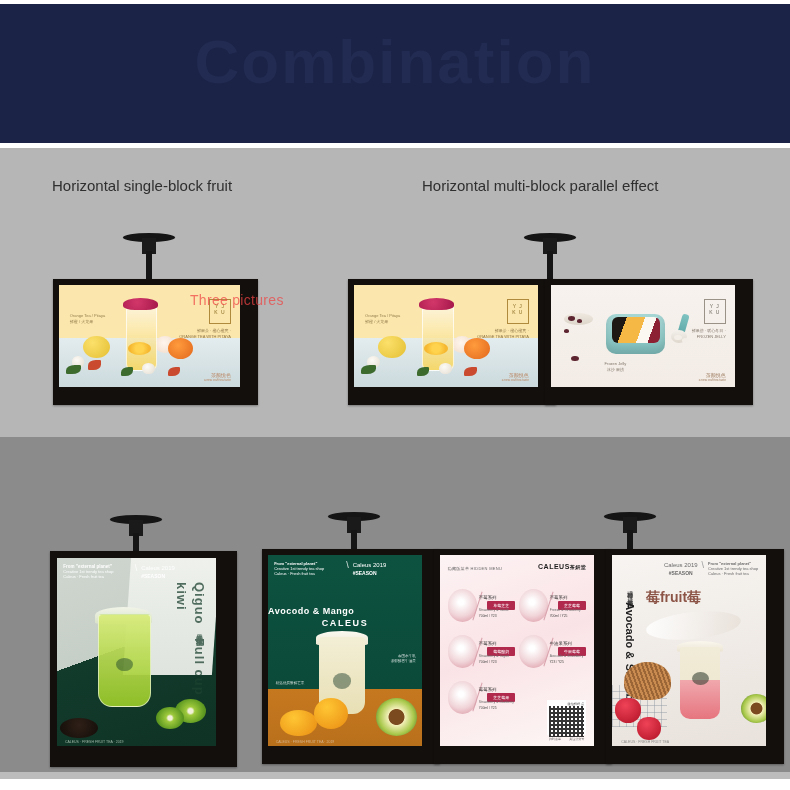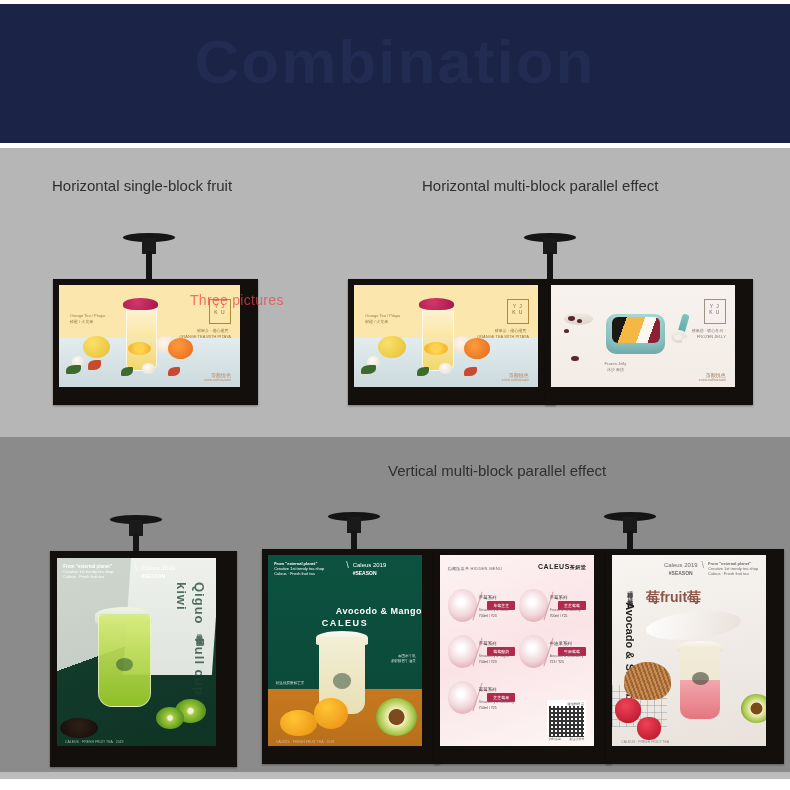--- a/index.html
+++ b/index.html
@@ -106,21 +106,21 @@
   .ad-kiwi .foot{position:absolute;left:5%;bottom:1%;color:#9fb8a8;font-size:3.5px;}
 
   
   .ad-avo{position:absolute;inset:0;background:linear-gradient(180deg,#0d5240 0%,#0b4a39 70%,#c6781f 70%,#b9701b 100%);}
   .ad-avo .hdr{position:absolute;left:4%;top:3%;width:92%;display:flex;gap:4px;}
   .ad-avo .hdr-l{color:#ffffff;font-size:4px;line-height:5px;width:48%;}
   .ad-avo .hdr-sl{color:#ffffff;font-size:9px;line-height:9px;opacity:.85;}
   .ad-avo .hdr-r{color:#ffffff;font-size:6px;line-height:8px;}
   .ad-avo .cn{position:absolute;left:0;top:16%;width:100%;text-align:center;color:#ffffff;
       font-size:15px;letter-spacing:9px;font-weight:700;text-indent:9px;}
-  .ad-avo .en{position:absolute;left:0;top:26.5%;width:100%;text-align:right;color:#ffffff;
+  .ad-avo .en{position:absolute;left:0;top:26.5%;width:100%;text-align:left;color:#ffffff;
       font-size:9px;font-weight:700;letter-spacing:.5px;}
   .ad-avo .bn{position:absolute;left:0;top:33%;width:100%;text-align:center;color:#ffffff;
       font-size:9px;font-weight:700;letter-spacing:1.6px;}
   .ad-avo .cup{position:absolute;left:33%;top:43%;width:30%;height:40%;border-radius:4px 4px 12px 12px;
       background:linear-gradient(180deg,#f3efd6,#e8dfb4);}
   .ad-avo .lid{position:absolute;left:31%;top:40%;width:34%;height:7%;border-radius:50% 50% 10% 10%;
       background:linear-gradient(180deg,#fbfaf2,#ece7d2);}
   .ad-avo .badge{position:absolute;left:42%;top:62%;width:12%;height:8%;border-radius:50%;background:rgba(40,70,50,.5);}
   .ad-avo .mango{position:absolute;border-radius:50%;
       background:radial-gradient(circle at 38% 30%,#ffc633,#e98c12);}
@@ -310,21 +310,20 @@
           <div>茶颜悦色</div>
           <div style="font-size:3px;">a new craft tea taste</div>
         </div>
       </div>
     </div>
   </div>
 
   <div class="stage-dark"></div>
 
 
-  <div class="caption" style="left:388px;top:461px;width:330px;">Vertical multi-block parallel effect</div>
 
   <div class="mount" style="left:110px;top:515px;">
     <div class="plate"></div>
     <div class="collar"></div>
     <div class="pole" style="height:36px;"></div>
   </div>
 
   <div class="frame" style="left:50px;top:551px;width:173px;height:202px;padding:7px;">
     <div class="screen" style="left:7px;top:7px;width:159px;height:188px;">
       <div class="ad-kiwi">

